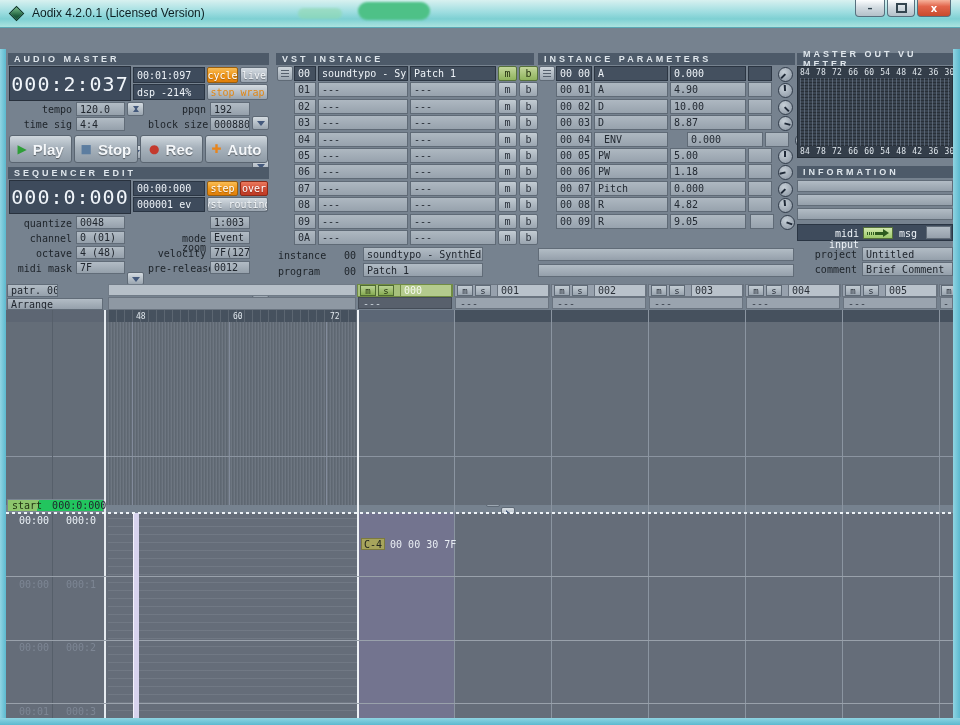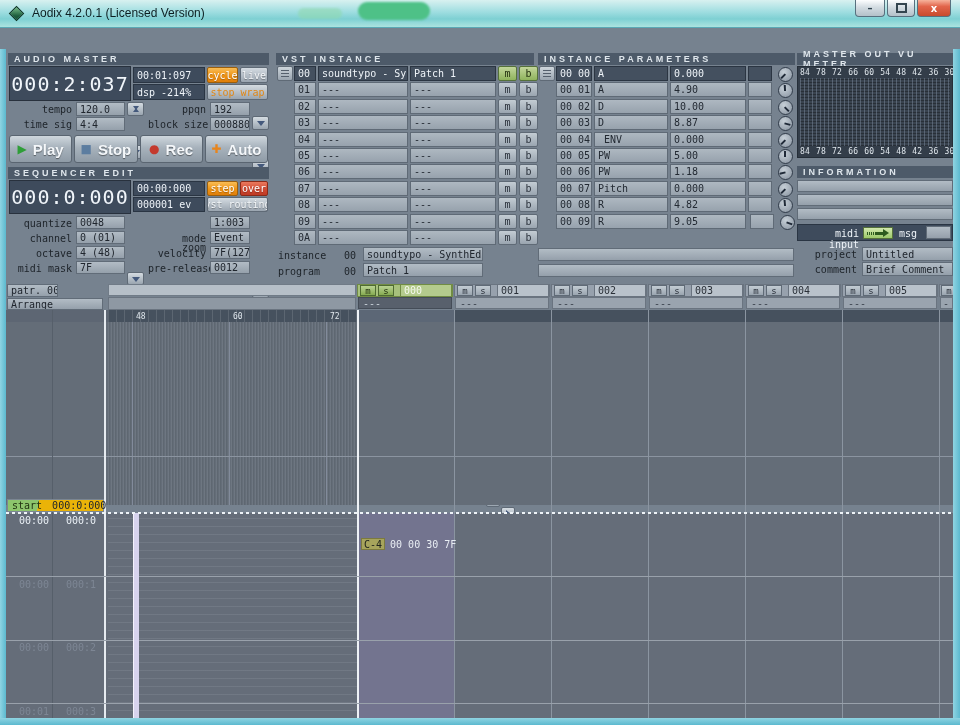--- a/index.html
+++ b/index.html
@@ -331,21 +331,21 @@
       <span class="cell" style="width:74px;margin-right:2px;flex:none;">D</span>
       <span class="cell" style="width:76px;margin-right:2px;flex:none;">8.87</span>
       <span class="cell" style="width:24px;flex:none;"></span>
       <span class="knob">
           <i class="kline" style="transform: rotate(104.49deg);"></i>
         </span>
     </div>
       <div class="prow">
       <span class="burger"></span>
       <span class="cell" style="width:36px;margin-right:2px;flex:none;">00 04</span>
-      <span class="cell" style="width:74px;margin-right:2px;flex:none;padding-left:9px;">ENV</span>
+      <span class="cell" style="width:74px;margin-right:19px;flex:none;padding-left:9px;">ENV</span>
       <span class="cell" style="width:76px;margin-right:2px;flex:none;">0.000</span>
       <span class="cell" style="width:24px;flex:none;"></span>
       <span class="knob">
           <i class="kline" style="transform: rotate(-135deg);"></i>
         </span>
     </div>
       <div class="prow">
       <span class="burger"></span>
       <span class="cell" style="width:36px;margin-right:2px;flex:none;">00 05</span>
       <span class="cell" style="width:74px;margin-right:2px;flex:none;">PW</span>
@@ -512,21 +512,21 @@
   <div class="abs" style="left:842px;top:310px;width:1px;height:409px;background:#8b95a1;"></div>
   <div class="abs" style="left:939px;top:310px;width:1px;height:409px;background:#8b95a1;"></div>
 
   <div class="abs" style="left:6px;top:576px;width:947px;height:1px;background:#99a1ab;"></div>
   <div class="abs" style="left:6px;top:640px;width:947px;height:1px;background:#99a1ab;"></div>
   <div class="abs" style="left:6px;top:703px;width:947px;height:1px;background:#99a1ab;"></div>
 
   <div class="abs" style="left:133px;top:513px;width:6px;height:206px;background:#d7d3ee;border-left:1px solid #f4f2fc;"></div>
 
   <div class="abs" style="left:6px;top:512px;width:947px;height:2px;background:repeating-linear-gradient(90deg,#eef3f7 0 3px,transparent 3px 6px);"></div>
-  <div class="abs" style="left:7px;top:499px;width:97px;height:13px;background:#eab308;border:1px solid #7b8692;display:flex;align-items:center;">
+  <div class="abs" style="left:7px;top:499px;width:97px;height:13px;background:#22c55e;border:1px solid #7b8692;display:flex;align-items:center;">
     <span style="position:absolute;left:0;top:0;bottom:0;width:42px;background:linear-gradient(100deg,#8cc56c 70%,transparent 71%);"></span>
     <span style="position:relative;font:10px 'DejaVu Sans Mono',monospace;color:#203311;padding-left:4px;">start</span>
     <span style="position:relative;font:10px 'DejaVu Sans Mono',monospace;color:#20262e;margin-left:10px;">000:0:000</span>
   </div>
 
   <div class="abs" style="left:6px;top:515px;width:100px;">
 
   <div class="lrow sel">
       <span class="c1">00:00</span>
       <span class="c2">000:0</span>

